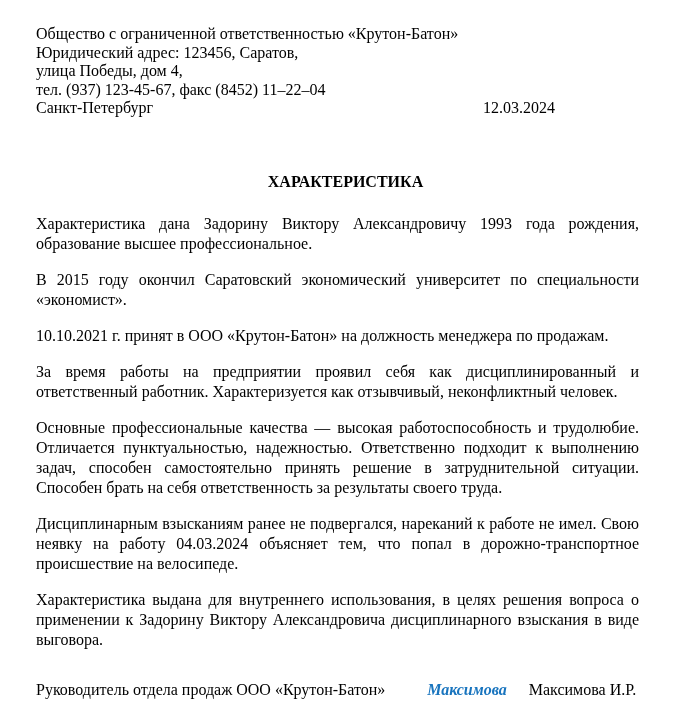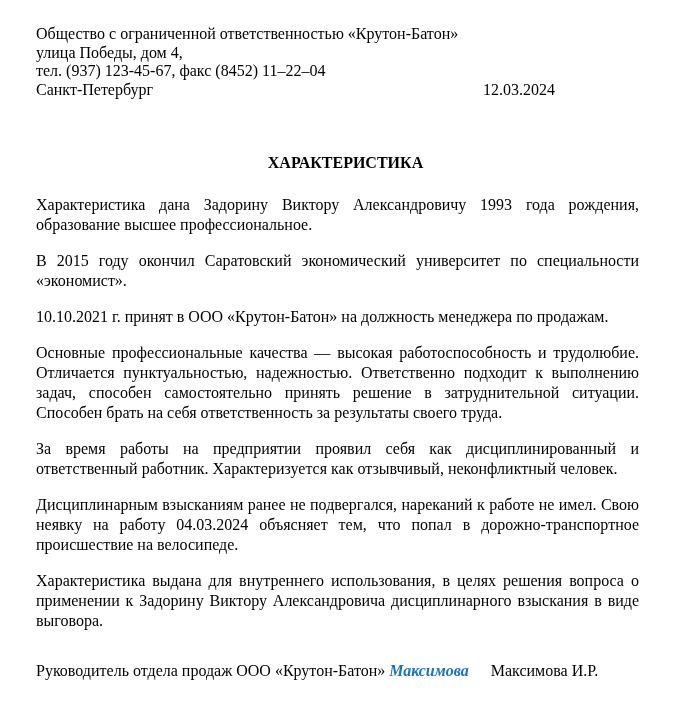--- a/index.html
+++ b/index.html
@@ -48,48 +48,50 @@
     margin-top: 22px;
   }
   .signature-row {
     margin-top: 30px;
     line-height: 20px;
     white-space: nowrap;
   }
   .sig-handwriting {
     font-weight: bold;
     font-style: italic;
+    margin-left: 38px;
   }
   .sig-name {
     margin-left: 18px;
   }
 </style>
 </head>
 <body>
 
 <div class="page">
 
   <div class="header">
     <div class="header-line">Общество с ограниченной ответственностью «Крутон-Батон»</div>
+    <div class="header-line">Юридический адрес: 123456, Саратов,</div>
     <div class="header-line">улица Победы, дом 4,</div>
     <div class="header-line">тел. (937) 123-45-67, факс (8452) 11–22–04</div>
     <div class="header-bottom">
       <span class="city">Санкт-Петербург</span>
       <span class="date">12.03.2024</span>
     </div>
   </div>
 
   <div class="doc-title">ХАРАКТЕРИСТИКА</div>
 
   <div class="body">
     <p class="first">Характеристика дана Задорину Виктору Александровичу 1993 года рождения, образование высшее профессиональное.</p>
     <p>В 2015 году окончил Саратовский экономический университет по специальности «экономист».</p>
     <p>10.10.2021 г. принят в ООО «Крутон-Батон» на должность менеджера по продажам.</p>
+    <p>За время работы на предприятии проявил себя как дисциплинированный и ответственный работник. Характеризуется как отзывчивый, неконфликтный человек.</p>
     <p>Основные профессиональные качества — высокая работоспособность и трудолюбие. Отличается пунктуальностью, надежностью. Ответственно подходит к выполнению задач, способен самостоятельно принять решение в затруднительной ситуации. Способен брать на себя ответственность за результаты своего труда.</p>
-    <p>За время работы на предприятии проявил себя как дисциплинированный и ответственный работник. Характеризуется как отзывчивый, неконфликтный человек.</p>
     <p>Дисциплинарным взысканиям ранее не подвергался, нареканий к работе не имел. Свою неявку на работу 04.03.2024 объясняет тем, что попал в дорожно-транспортное происшествие на велосипеде.</p>
     <p>Характеристика выдана для внутреннего использования, в целях решения вопроса о применении к Задорину Виктору Александровича дисциплинарного взыскания в виде выговора.</p>
   </div>
 
   <div class="signature-row">
     <span>Руководитель отдела продаж ООО «Крутон-Батон»</span>
     <span class="sig-handwriting" style="color: rgb(24, 116, 190);">Максимова</span>
     <span class="sig-name">Максимова И.Р.</span>
   </div>
 

